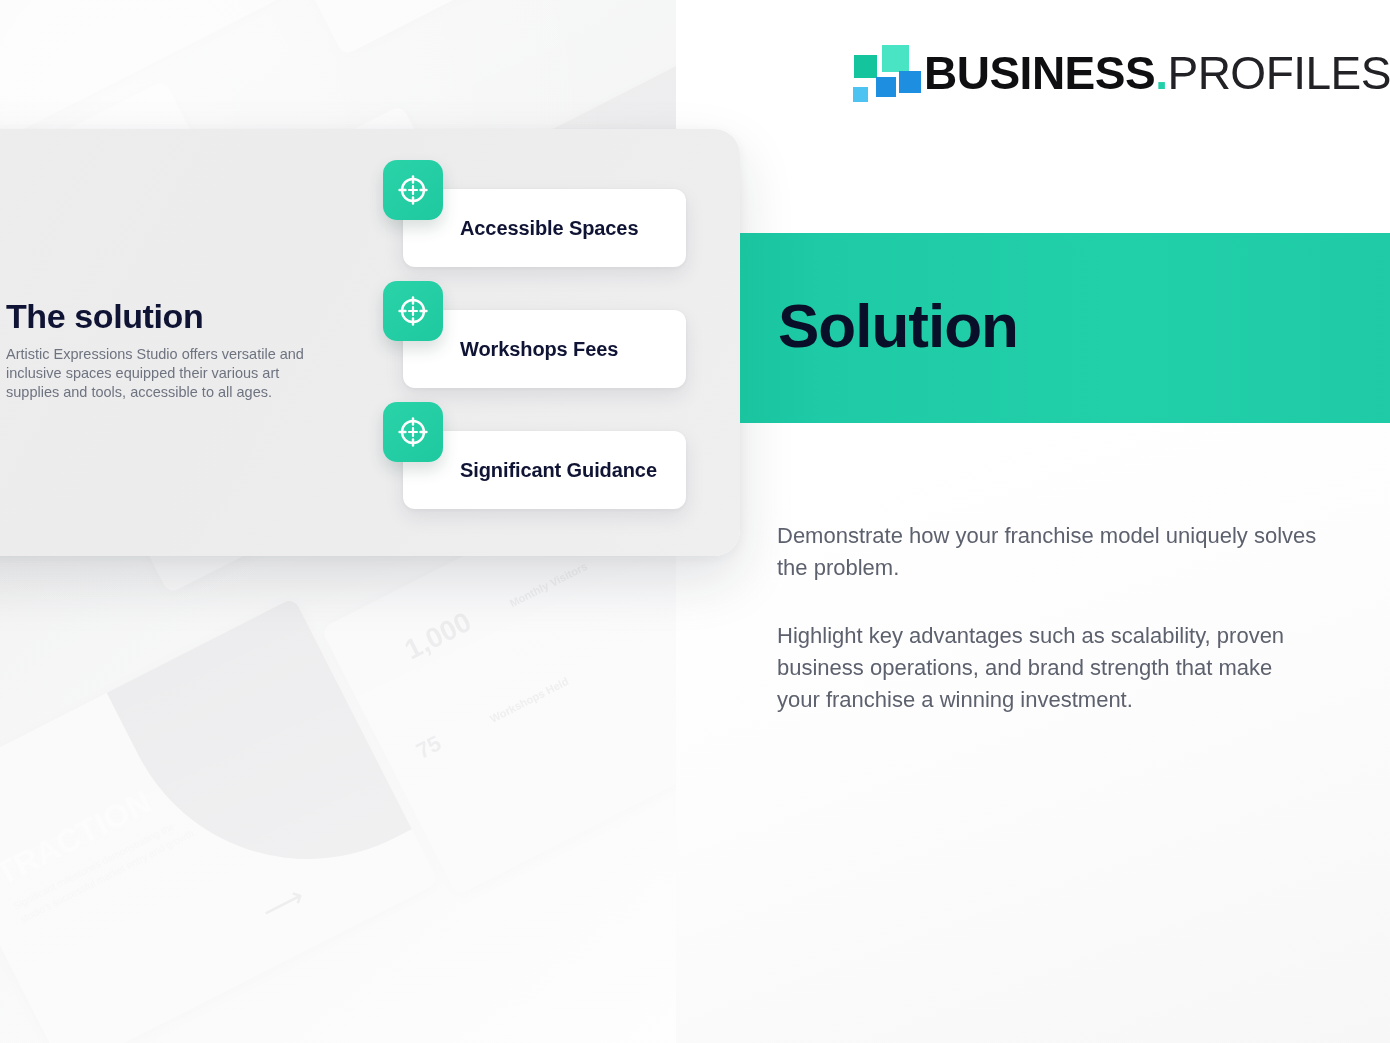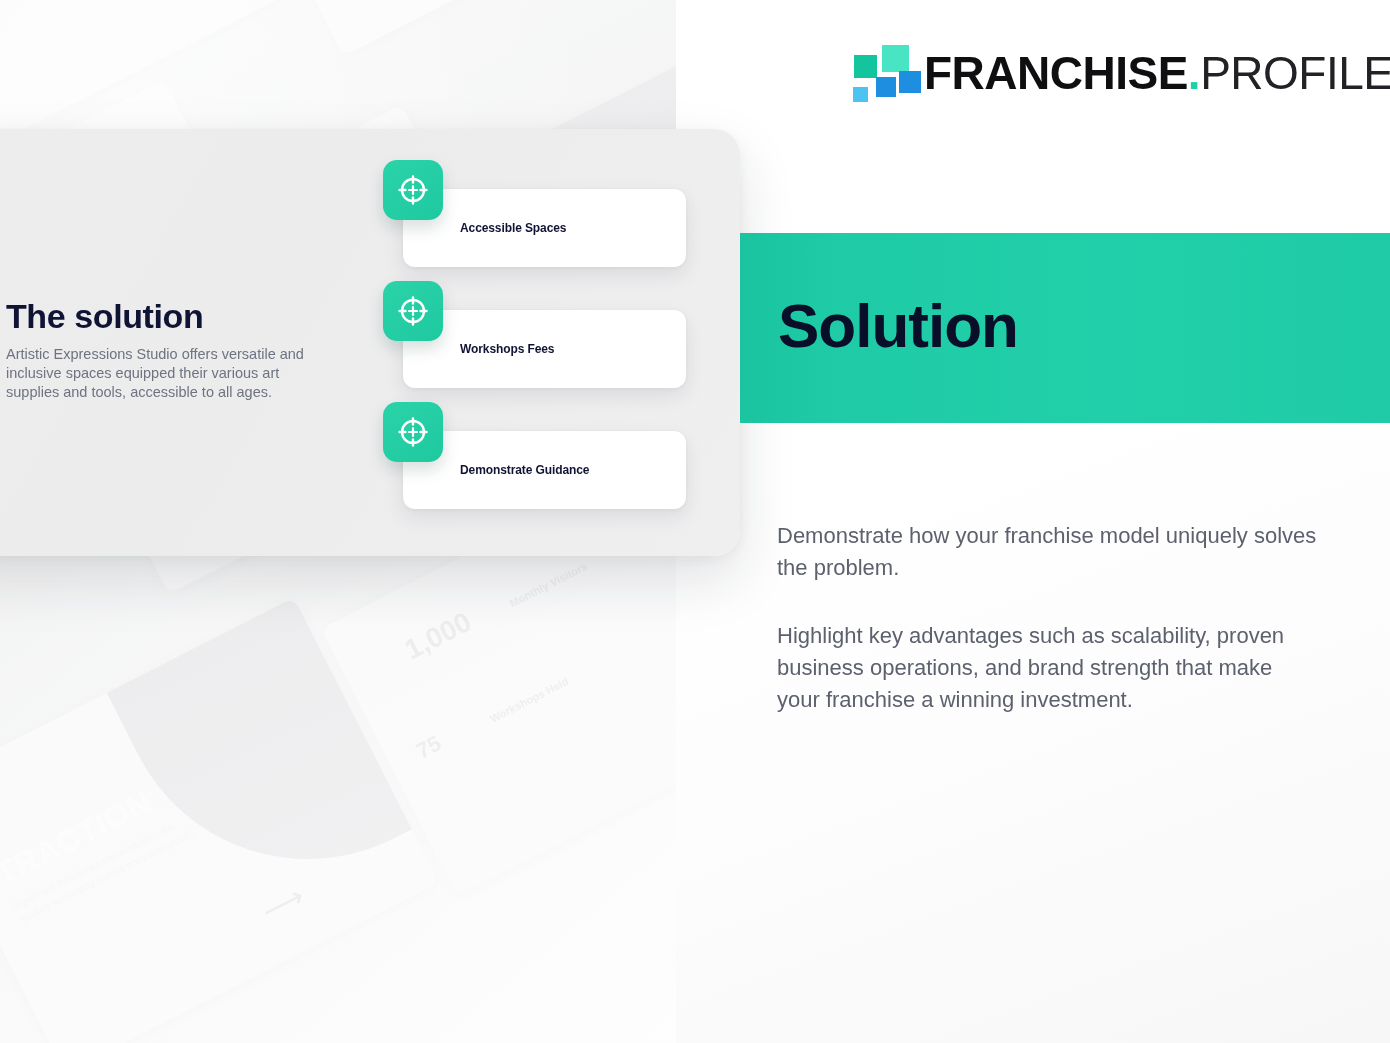--- a/index.html
+++ b/index.html
@@ -105,21 +105,21 @@
 
   
   .feat{ position:absolute; left:463px; width:285px; height:78px; }
   .feat .panel{
     position:absolute; left:0; top:0; width:283px; height:78px;
     background:#ffffff; border-radius:12px;
     box-shadow:0 8px 20px rgba(30,35,55,0.09), 0 1px 4px rgba(30,35,55,0.05);
   }
   .feat .label{
     position:absolute; left:57px; top:0; height:78px; line-height:78px;
-    font-size:12px; font-weight:800; color:#101434;
+    font-size:20px; font-weight:800; color:#101434;
     letter-spacing:-0.1px; white-space:nowrap;
     font-family:"Liberation Sans",sans-serif;
   }
   .feat .badge{
     position:absolute; left:-20px; top:-29px; width:60px; height:60px;
     background:linear-gradient(140deg,#2ad3a8 0%,#1fc9a0 100%);
     border-radius:14px;
     box-shadow:0 8px 16px rgba(20,60,50,0.16);
     display:flex; align-items:center; justify-content:center;
   }
@@ -222,21 +222,21 @@
 
   <div class="logo">
     <div class="logo-mark">
       <i style="left:3px;top:12px;width:23px;height:23px;background:#14c49c;"></i>
       <i style="left:31px;top:2px;width:27px;height:27px;background:#49e4c4;"></i>
       <i style="left:25px;top:34px;width:20px;height:20px;background:#1e8fe0;"></i>
       <i style="left:48px;top:28px;width:22px;height:22px;background:#1e8fe0;"></i>
       <i style="left:2px;top:44px;width:15px;height:15px;background:#4cc3f0;"></i>
     </div>
     <div class="logo-text">
-      <span class="b1">FRANCHISE</span><span class="dot" style="color:#21cfa9;">.</span><span class="b2">PROFILES</span>
+      <span class="b1">BUSINESS</span><span class="dot" style="color:#21cfa9;">.</span><span class="b2">PROFILES</span>
     </div>
   </div>
 
   <div class="slide-card">
     <div class="sc-heading">The solution</div>
     <div class="sc-body">Artistic Expressions Studio offers versatile and inclusive spaces equipped their various art supplies and tools, accessible to all ages.</div>
 
     <div class="feat" style="top:60px;">
       <div class="panel"></div>
       <div class="badge">
@@ -275,21 +275,21 @@
         <svg width="32" height="32" viewBox="0 0 32 32" aria-hidden="true">
           <circle cx="16" cy="16" r="11" fill="none" stroke="#ffffff" stroke-width="2.4"></circle>
           <line x1="16" y1="2.5" x2="16" y2="8.5" stroke="#ffffff" stroke-width="2.4" stroke-linecap="round"></line>
           <line x1="16" y1="23.5" x2="16" y2="29.5" stroke="#ffffff" stroke-width="2.4" stroke-linecap="round"></line>
           <line x1="2.5" y1="16" x2="8.5" y2="16" stroke="#ffffff" stroke-width="2.4" stroke-linecap="round"></line>
           <line x1="23.5" y1="16" x2="29.5" y2="16" stroke="#ffffff" stroke-width="2.4" stroke-linecap="round"></line>
           <line x1="16" y1="12" x2="16" y2="20" stroke="#ffffff" stroke-width="2.2" stroke-linecap="round"></line>
           <line x1="12" y1="16" x2="20" y2="16" stroke="#ffffff" stroke-width="2.2" stroke-linecap="round"></line>
         </svg>
       </div>
-      <div class="label">Demonstrate Guidance</div>
+      <div class="label">Significant Guidance</div>
     </div>
   </div>
 
   <div class="banner">
     <div class="banner-title">Solution</div>
   </div>
 
   <div class="copy">
     <p>Demonstrate how your franchise model uniquely solves the problem.</p>
     <p>Highlight key advantages such as scalability, proven business operations, and brand strength that make your franchise a winning investment.</p>

